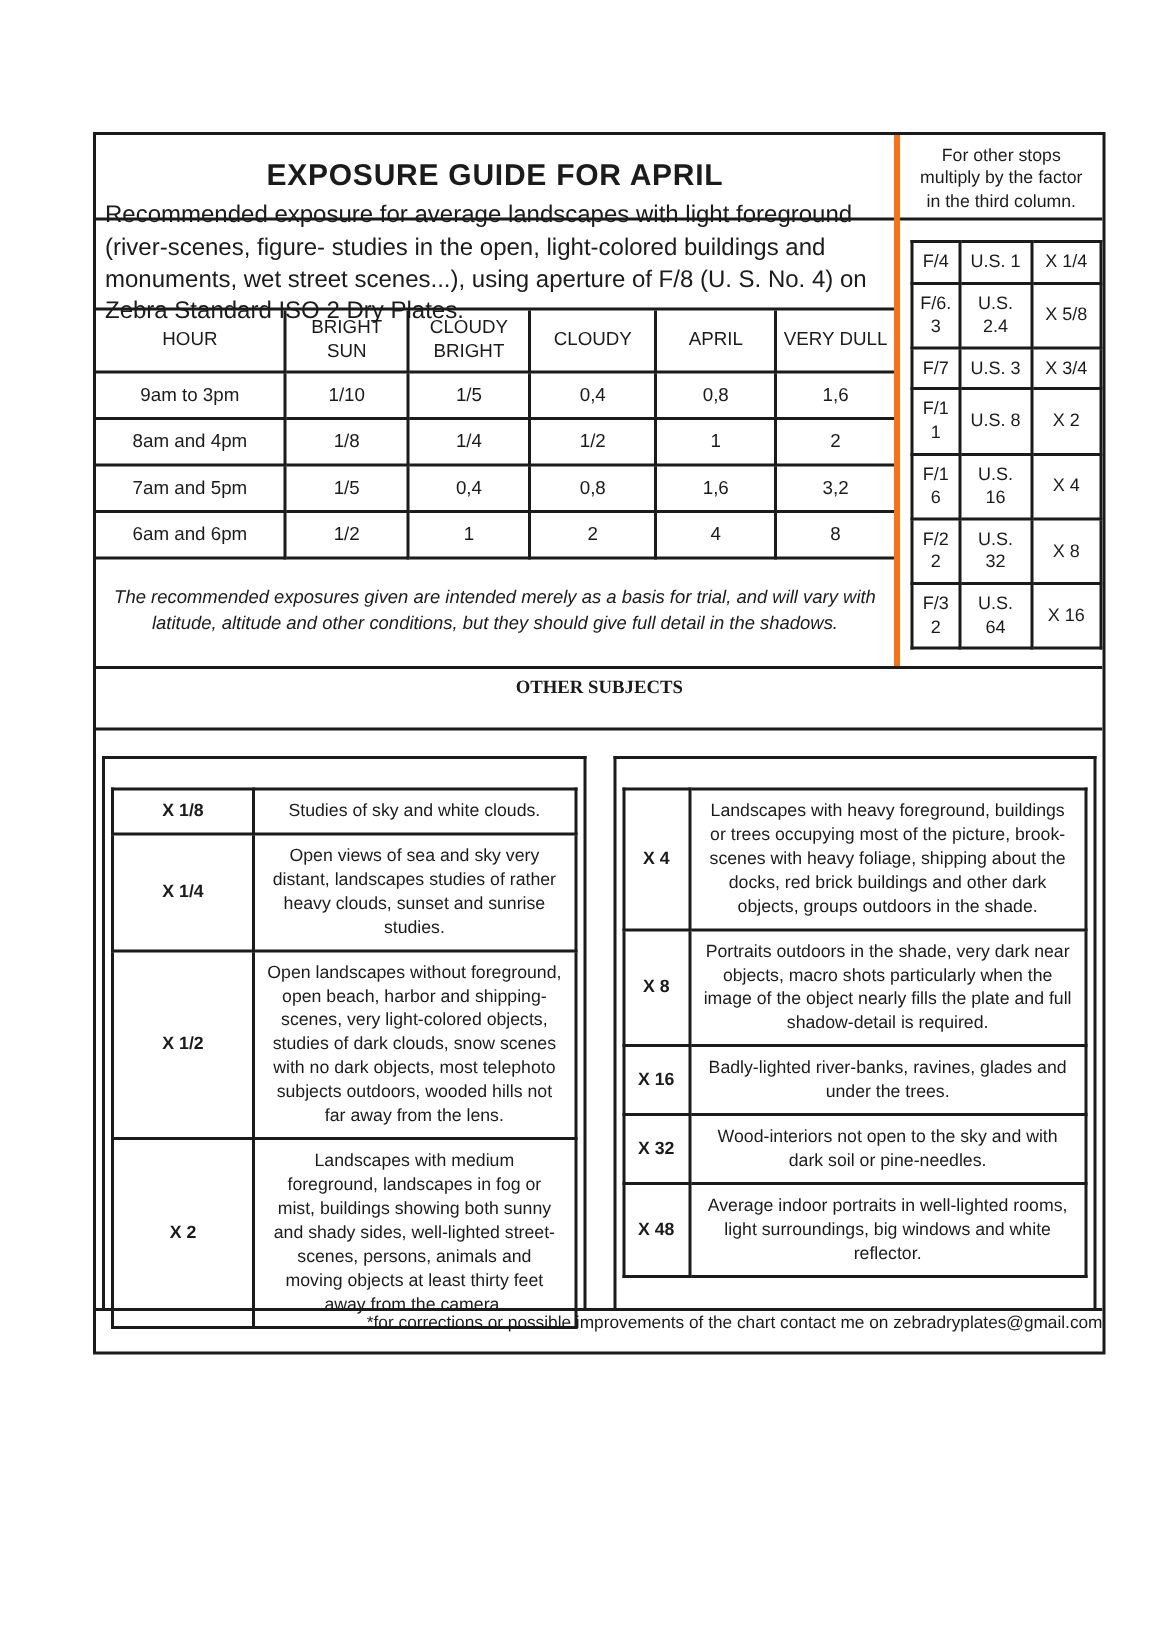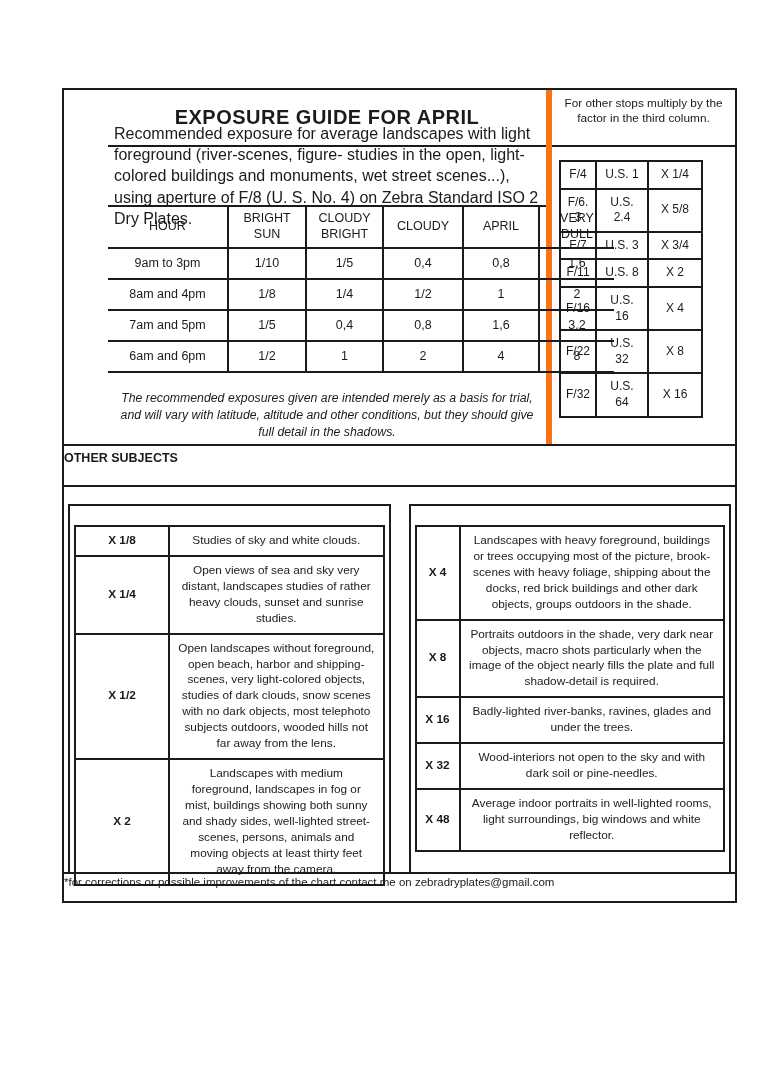--- a/index.html
+++ b/index.html
@@ -12,21 +12,21 @@
   }
   .page {
     position: absolute; left: 62px; top: 88px;
     width: 675px; height: 815px;
     border: 2px solid #1b1b1b;
     background: #ffffff;
     overflow: hidden;
   }
   
   .top-section { display: flex; }
-  .left-col { width: 444px; border-right: 6px solid #f97316; margin-left: 44px; }
+  .left-col { width: 536px; border-right: 4px solid #f97316; }
   .right-col { flex: 1; }
 
   .title-box {
     height: 57px; border-bottom: 2px solid #1b1b1b;
     display: flex; align-items: center; justify-content: center;
   }
   .title-box span { font-size: 20px; font-weight: bold; letter-spacing: .5px; }
 
   .desc-box {
     height: 60px; border-bottom: 2px solid #1b1b1b;
@@ -69,21 +69,21 @@
     padding: 5px 4px; line-height: 1.3; margin-left: 20px;
   }
   table.fstop-table td.f-col  { width: 36px; word-break: break-all; }
   table.fstop-table td.us-col { width: 52px; padding: 5px 6px; }
   table.fstop-table td.x-col  { width: 54px; }
 
   
   .other-subjects {
     border-top: 2px solid #1b1b1b;
     border-bottom: 2px solid #1b1b1b;
-    height: 43px; text-align: left; padding-top: 4px;
+    height: 43px; text-align: center; padding-top: 4px; font-family: Liberation Serif, serif;
   }
   .os-heading { font-size: 12.5px; font-weight: bold; line-height: 17px; }
   .os-subtitle { font-size: 12.2px; line-height: 16px; }
 
   
   .bottom-section {
     height: 385px; padding: 17px 4px 0 4px;
     display: flex; gap: 18px;
   }
   .panel {
@@ -98,21 +98,21 @@
     font-size: 11.8px; line-height: 1.35;
     padding: 6px 8px;
   }
   td.factor-cell { font-weight: bold; font-size: 13px; white-space: nowrap; }
   .panel-left  td.factor-cell { width: 94px; }
   .panel-right td.factor-cell { width: 44px; padding: 6px 4px; }
 
   
   .footer-row {
     border-top: 2px solid #1b1b1b;
-    height: 19px; text-align: left;
+    height: 19px; text-align: right;
     font-size: 11.5px; line-height: 16px;
   }
 </style>
 </head>
 <body>
 
 <div class="page">
 
   <div class="top-section">
     <div class="left-col">

